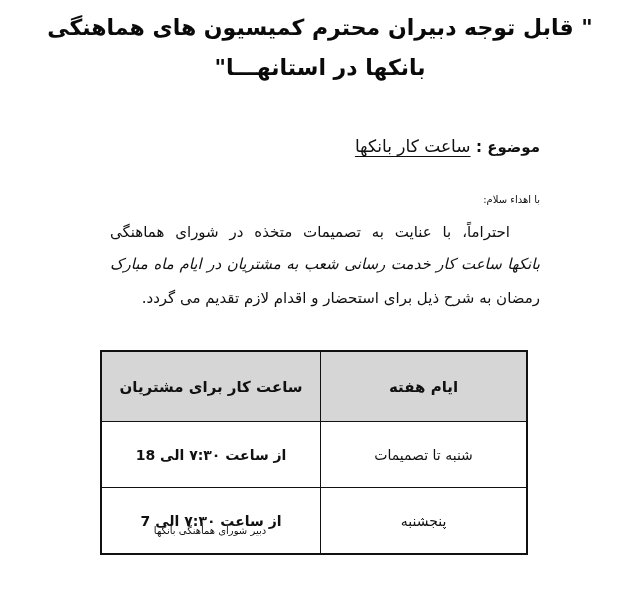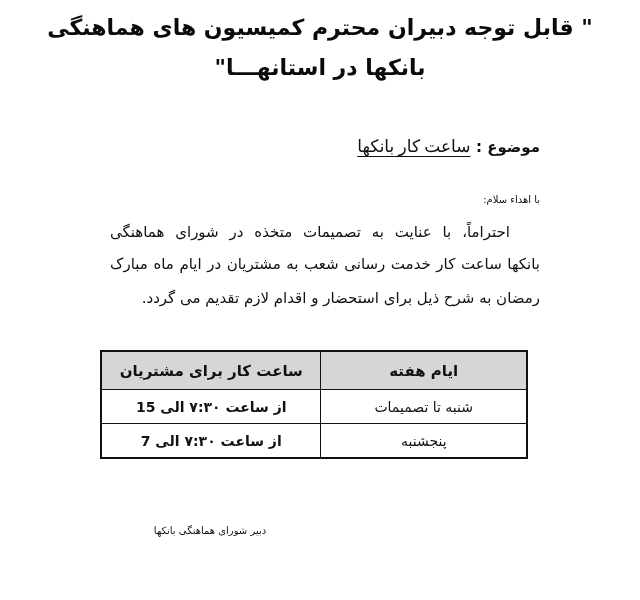--- a/index.html
+++ b/index.html
@@ -37,21 +37,20 @@
       line-height: 26px;
       white-space: nowrap;
     }
     .subject .label {
       font-weight: bold;
       font-size: 15px;
     }
     .subject .value {
       text-decoration: underline;
       text-underline-offset: 4px;
-      font-family: Liberation Serif, serif;
     }
 
     .greeting {
       position: absolute;
       top: 190px;
       right: 100px;
       font-size: 10px;
       line-height: 20px;
       white-space: nowrap;
       text-align: center;
@@ -62,37 +61,37 @@
       left: 110px;
       font-size: 15px;
       line-height: 22px;
       text-align: justify;
       text-align-last: justify;
       white-space: nowrap;
     }
     .body-line.indent { right: 130px; }
     .body-line.last { text-align-last: right; }
     .bl1 { top: 221px; }
-    .bl2 { top: 253px; }
+    .bl2 { top: 253px; font-style: italic; }
     .bl3 { top: 287px; }
 
     table.hours {
       position: absolute;
       top: 350px;
       left: 100px;
       width: 428px;
       border-collapse: collapse;
       border: 2px solid #111111;
       direction: rtl;
     }
     table.hours th, table.hours td {
       border: 1.5px solid #111111;
       text-align: center;
       font-size: 14px;
-      padding: 0;
+      padding: 16px;
     }
     table.hours th {
       background: #d6d6d6;
       font-weight: bold;
       font-size: 15px;
       height: 37px;
     }
     table.hours td {
       height: 33px;
       background: #ffffff;
@@ -131,21 +130,21 @@
 <table class="hours">
   <thead>
     <tr>
       <th class="col-day">ایام هفته</th>
       <th class="col-time">ساعت کار برای مشتریان</th>
     </tr>
   </thead>
   <tbody>
     <tr>
       <td>شنبه تا تصمیمات</td>
-      <td class="time">از ساعت ۷:۳۰ الی 15</td>
+      <td class="time">از ساعت ۷:۳۰ الی 18</td>
     </tr>
     <tr>
       <td>پنجشنبه</td>
       <td class="time">از ساعت ۷:۳۰ الی 7</td>
     </tr>
   </tbody>
 </table>
 
 <div class="signature">
   <div>دبیر شورای هماهنگی بانکها</div>

